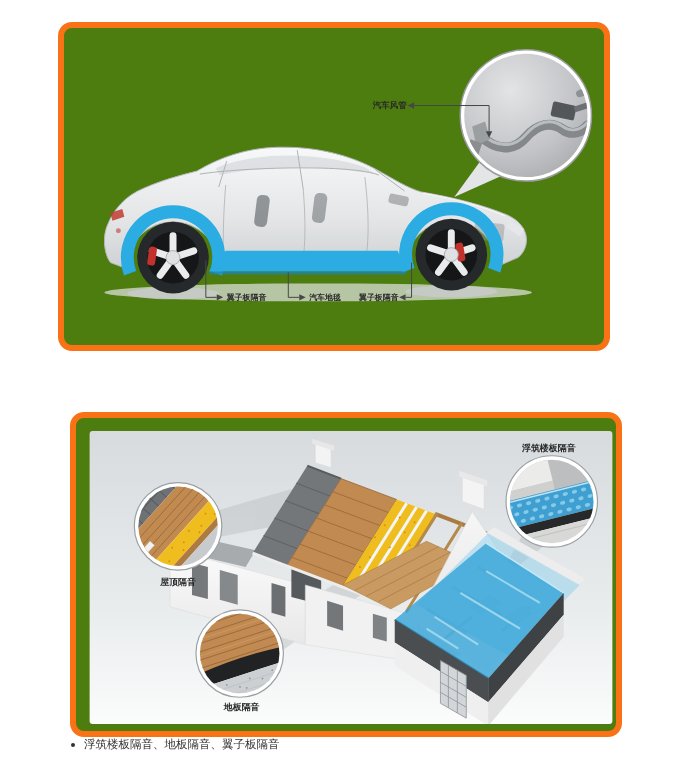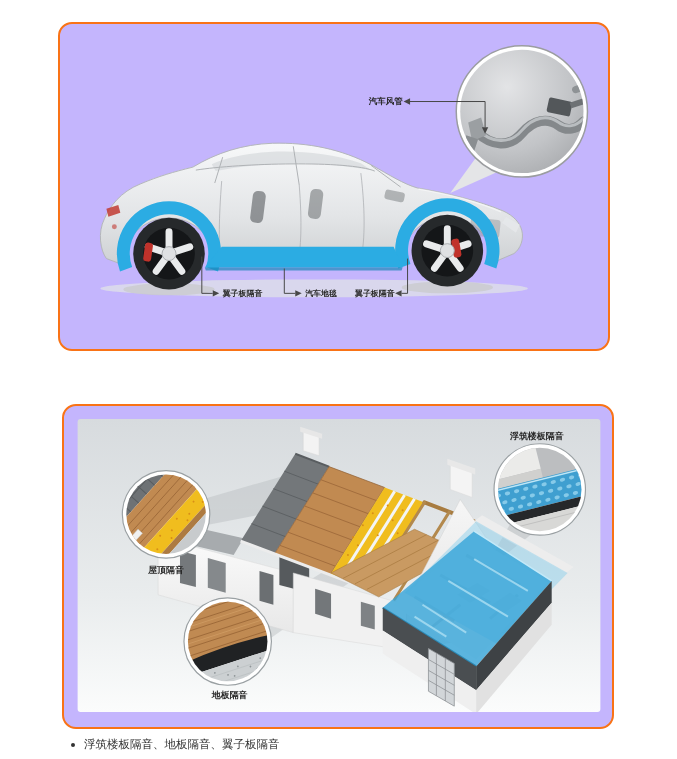--- a/index.html
+++ b/index.html
@@ -2,21 +2,21 @@
 <html><head>
 <meta charset="utf-8">
 <style>
   html,body{margin:0;padding:0;}
   body{
     width:677px;height:759px;background:#ffffff;position:relative;
     font-family:"DejaVu Sans","Liberation Sans",sans-serif;
   }
   .panel{
     position:absolute;left:58px;width:552px;box-sizing:border-box;
-    border:2px solid #f97316;border-radius:14px;background:#c4b5fd;overflow:hidden;
+    border:6px solid #f97316;border-radius:14px;background:#4d7c0f;overflow:hidden;
   }
   .panel-car{top:22px;height:329px;}
   .panel-house{top:400px;height:325px;}
   .panel svg{display:block;margin:0 auto;}
   .lbl{font-size:8px;font-weight:600;fill:#2a2a2a;}
   .lbl-big{font-size:8.5px;font-weight:600;fill:#2a2a2a;}
   .lbl2{font-size:9px;font-weight:600;fill:#2a2a2a;}
   .callout{stroke:#474747;stroke-width:1;fill:none;}
   .arrow{fill:#474747;stroke:none;}
   .footer{
@@ -145,21 +145,21 @@
     <text class="lbl" x="246" y="274">汽车地毯</text>
   </g>
   <g>
     <text class="lbl" x="336" y="274" text-anchor="end">翼子板隔音</text>
     <polygon class="arrow" points="336.5,271 343,267.8 343,274.2"></polygon>
     <path class="callout" d="M343,271 L349,271 L349,236"></path>
   </g>
 </svg>
 </figure>
 
-<figure class="panel panel-house" style="margin:4px;">
+<figure class="panel panel-house" style="margin:12px;">
 <svg width="550" height="323" viewBox="0 0 552 325" xmlns="http://www.w3.org/2000/svg">
   <defs>
     <linearGradient id="bgG" x1="0" y1="0" x2="0" y2="1">
       <stop offset="0%" stop-color="#d7dbde"></stop>
           <stop offset="60%" stop-color="#e9eced"></stop>
           <stop offset="100%" stop-color="#fbfcfc"></stop>
     </linearGradient>
     <linearGradient id="wallG" x1="0" y1="0" x2="0" y2="1">
       <stop offset="0%" stop-color="#fbfbfb"></stop>
           <stop offset="100%" stop-color="#e8e8e8"></stop>

